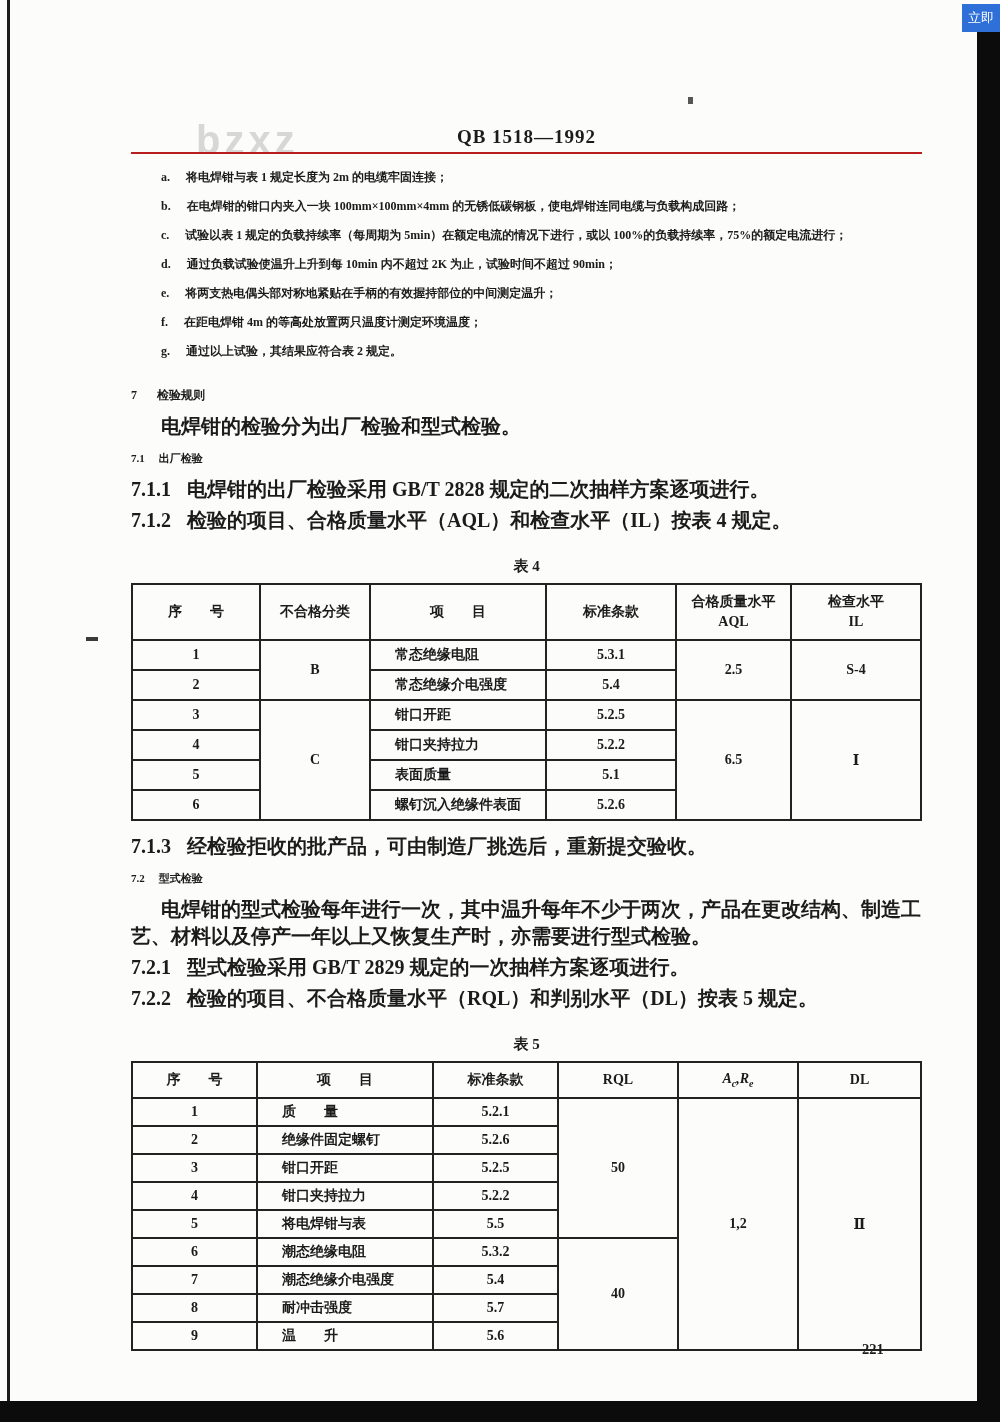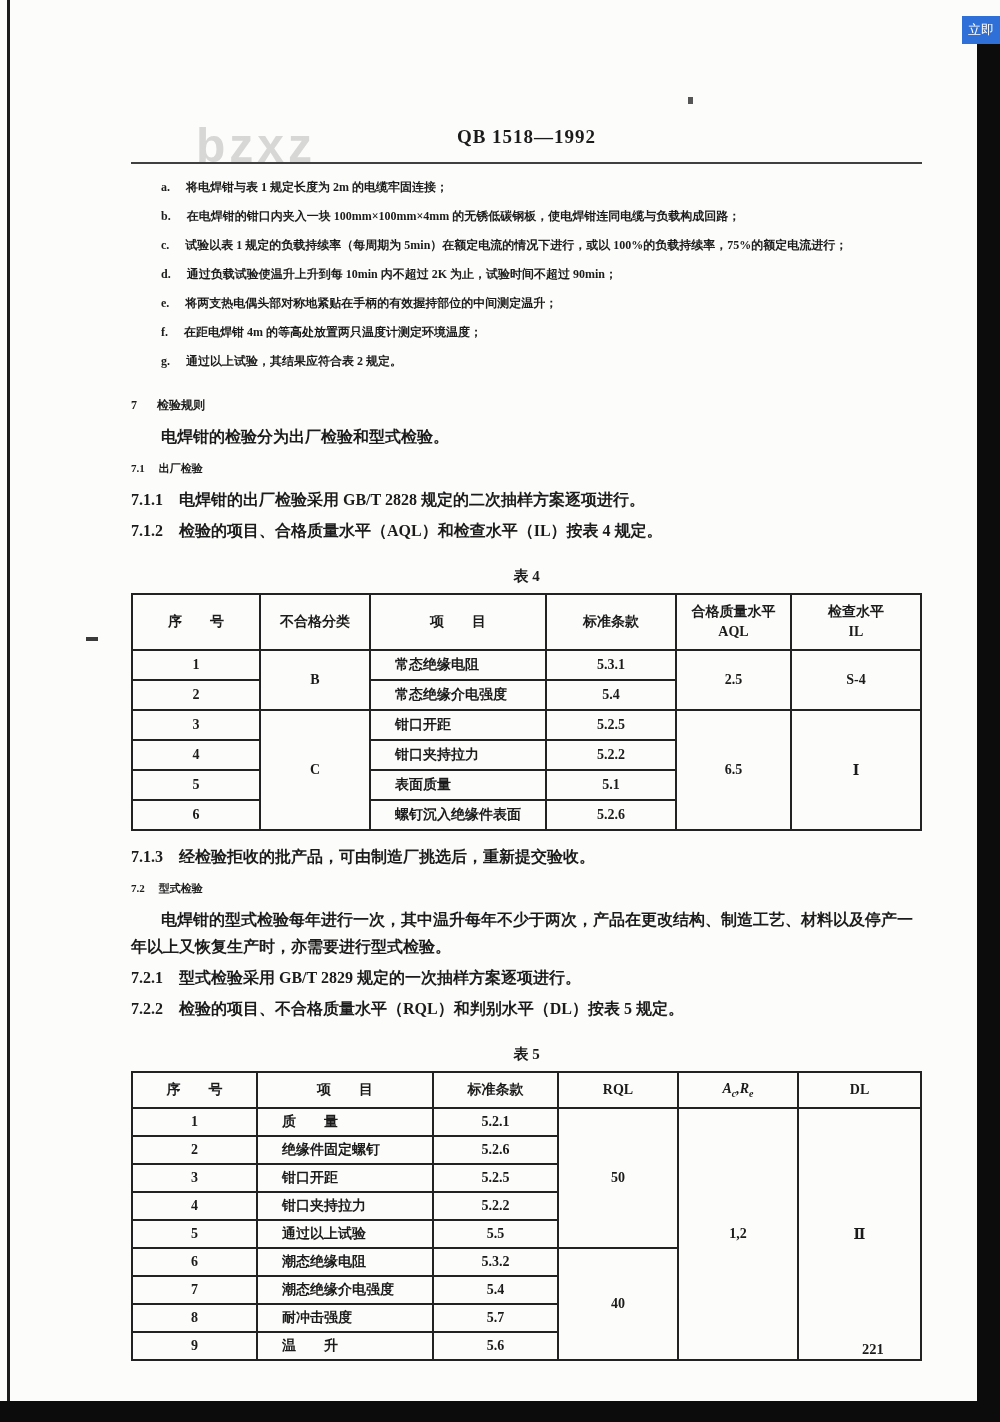--- a/index.html
+++ b/index.html
@@ -4,44 +4,44 @@
 <style>
   * { margin:0; padding:0; box-sizing:border-box; }
   html,body { width:1000px; height:1422px; }
   body { font-family:"Liberation Serif","DejaVu Serif",serif; background:#ffffff; }
   #page { position:relative; width:1000px; height:1422px; background:#fcfcfa; overflow:hidden; color:#1b1b1b; }
 
   
   .edge-left   { position:absolute; left:7px; top:0; width:3px; height:1422px; background:#1c1c1c; z-index:2; }
   .edge-right  { position:absolute; right:0; top:26px; width:23px; height:1396px; background:#0c0c0c; z-index:2; }
   .edge-bottom { position:absolute; left:0; bottom:0; width:1000px; height:21px; background:#0c0c0c; z-index:2; }
-  .corner-blue { position:absolute; right:0; top:16px; width:38px; height:28px; background:#2f6fd8; color:#fff;
+  .corner-blue { position:absolute; right:0; top:4px; width:38px; height:28px; background:#2f6fd8; color:#fff;
                  font-family:"Liberation Sans","DejaVu Sans",sans-serif; font-size:13px; line-height:27px;
                  padding-left:6px; overflow:hidden; z-index:3; }
 
   .watermark { position:absolute; left:196px; top:118px; font-family:"Liberation Sans","DejaVu Sans",sans-serif;
-               font-size:48px; font-weight:bold; letter-spacing:4px; color:rgba(170,170,170,0.45); z-index:0; }
+               font-size:40px; font-weight:bold; letter-spacing:4px; color:rgba(170,170,170,0.45); z-index:0; }
 
   .noise-a { position:absolute; left:688px; top:97px;  width:5px;  height:7px; background:#555; z-index:1; }
   .noise-b { position:absolute; left:86px;  top:637px; width:12px; height:4px; background:#3a3a3a; z-index:1; }
 
   .content { position:absolute; left:131px; top:120px; width:791px; z-index:1; }
 
-  .doc-header { text-align:center; padding-top:6px; padding-bottom:14px; border-bottom:2px solid #404040; }
+  .doc-header { text-align:center; padding-top:6px; padding-bottom:4px; border-bottom:2px solid #b91c1c; }
   .doc-code   { font-size:19px; font-weight:bold; letter-spacing:1px; }
 
   .list { margin-top:10px; }
   .li   { font-size:12px; line-height:27px; margin-top:2px; text-indent:30px; font-weight:600; }
   .li .lbl { font-weight:bold; margin-right:16px; }
 
   .sec-h { font-size:12px; font-weight:bold; margin-top:16px; line-height:28px; }
   .sec-h .num { margin-right:20px; }
   .sub-h { font-size:11px; font-weight:bold; margin-top:5px; line-height:27px; }
   .sub-h .num { margin-right:14px; }
-  .para { font-size:16px; line-height:27px; margin-top:4px; font-weight:600; }
+  .para { font-size:20px; line-height:27px; margin-top:4px; font-weight:600; }
   .para .num { font-weight:bold; margin-right:16px;margin-top:9px; }
   .indent { text-indent:30px; }
 
   .tcap { text-align:center; font-size:15px; font-weight:bold; margin-top:23px; margin-bottom:7px; }
 
   .dtab { border-collapse:collapse; width:100%; table-layout:fixed; font-size:14px; }
   .dtab th, .dtab td { border:2px solid #222; font-weight:600; padding:0; vertical-align:middle; text-align:center; }
   .dtab th { font-size:14px; }
   .t4 th { height:56px; }
   .t4 td { height:30px; }
@@ -198,21 +198,21 @@
           <td class="item">钳口开距</td>
           <td>5.2.5</td>
         </tr>
         <tr>
           <td>4</td>
           <td class="item">钳口夹持拉力</td>
           <td>5.2.2</td>
         </tr>
         <tr>
           <td>5</td>
-          <td class="item">通过以上试验</td>
+          <td class="item">将电焊钳与表</td>
           <td>5.5</td>
         </tr>
         <tr>
           <td>6</td>
           <td class="item">潮态绝缘电阻</td>
           <td>5.3.2</td>
           <td rowspan="4">40</td>
         </tr>
         <tr>
           <td>7</td>

